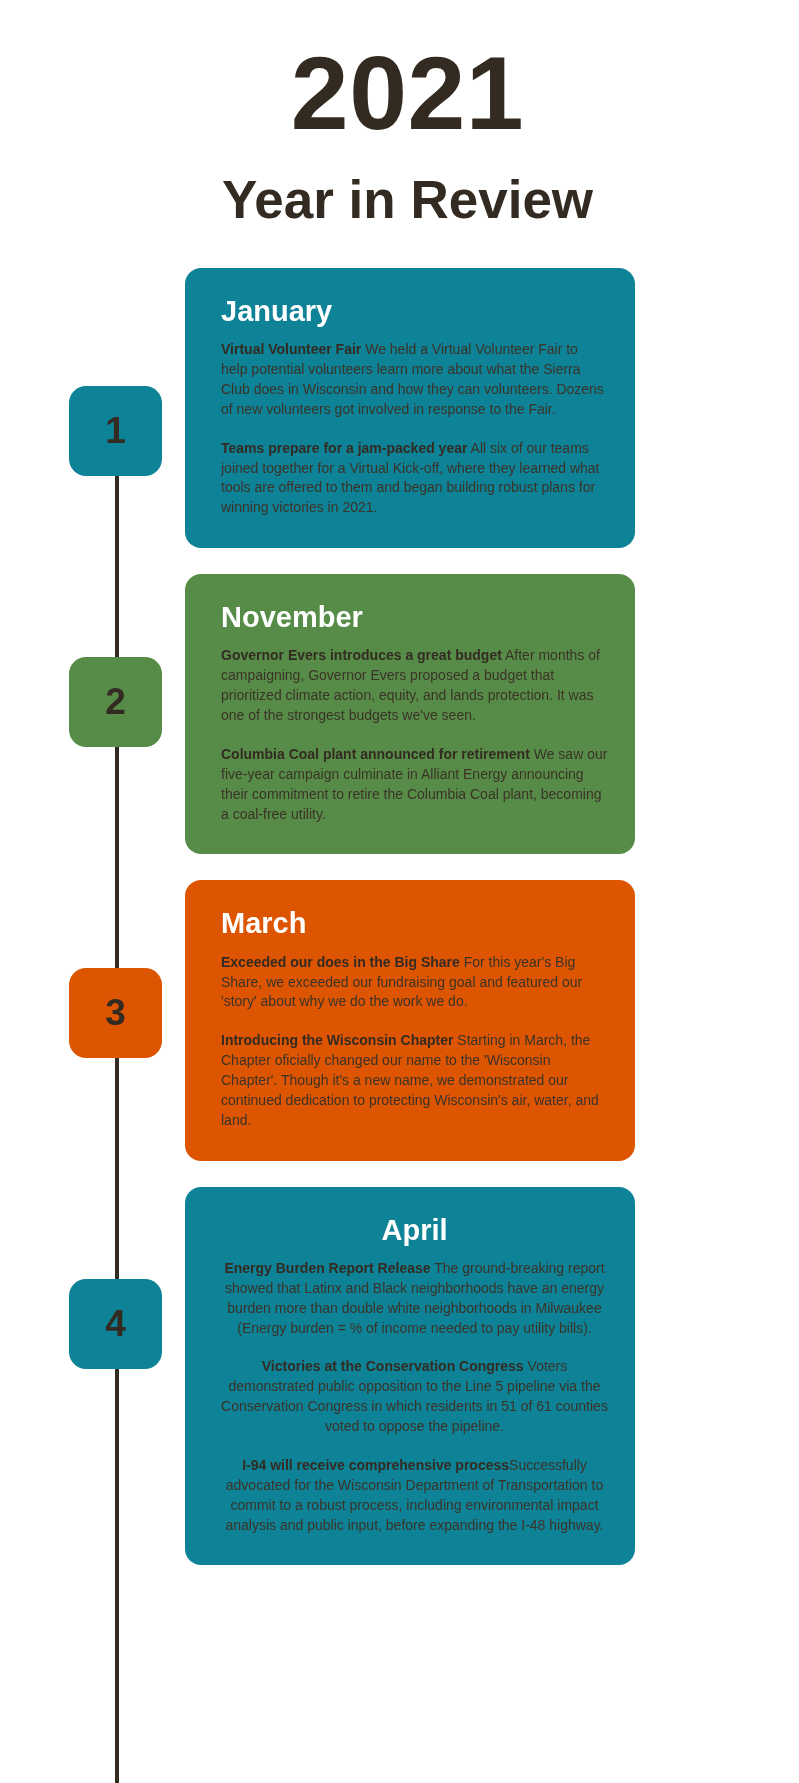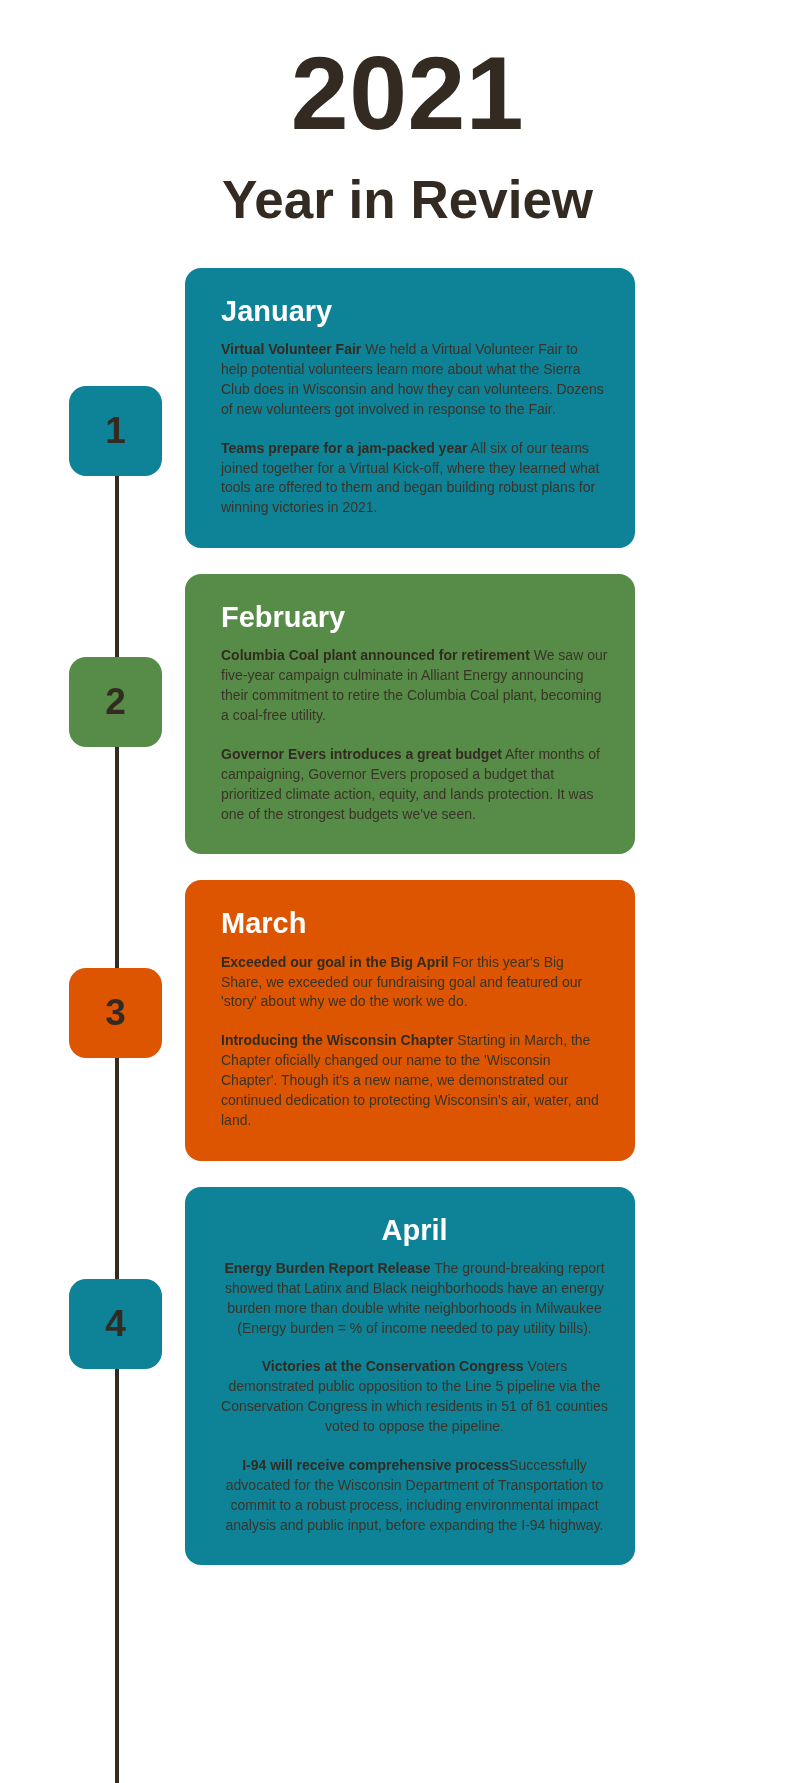--- a/index.html
+++ b/index.html
@@ -131,37 +131,37 @@
         <div class="badge" style="background: rgb(14, 130, 150); top: 118px;">1</div>
         <div class="card" style="background: rgb(14, 130, 150);">
           <div class="card-title">January</div>
           <div class="entry"><b>Virtual Volunteer Fair</b><span> We held a Virtual Volunteer Fair to help potential volunteers learn more about what the Sierra Club does in Wisconsin and how they can volunteers. Dozens of new volunteers got involved in response to the Fair.</span></div>
           <div class="entry"><b>Teams prepare for a jam-packed year</b><span> All six of our teams joined together for a Virtual Kick-off, where they learned what tools are offered to them and began building robust plans for winning victories in 2021.</span></div>
         </div>
       </div>
       <div class="row" style="margin-top: 26px;">
         <div class="badge" style="background: rgb(86, 140, 71); top: 83px;">2</div>
         <div class="card" style="background: rgb(86, 140, 71);">
-          <div class="card-title">February</div>
+          <div class="card-title">November</div>
+          <div class="entry"><b>Governor Evers introduces a great budget</b><span> After months of campaigning, Governor Evers proposed a budget that prioritized climate action, equity, and lands protection. It was one of the strongest budgets we've seen.</span></div>
           <div class="entry"><b>Columbia Coal plant announced for retirement</b><span> We saw our five-year campaign culminate in Alliant Energy announcing their commitment to retire the Columbia Coal plant, becoming a coal-free utility.</span></div>
-          <div class="entry"><b>Governor Evers introduces a great budget</b><span> After months of campaigning, Governor Evers proposed a budget that prioritized climate action, equity, and lands protection. It was one of the strongest budgets we've seen.</span></div>
         </div>
       </div>
       <div class="row" style="margin-top: 26px;">
         <div class="badge" style="background: rgb(221, 85, 0); top: 88px;">3</div>
         <div class="card" style="background: rgb(221, 85, 0);">
           <div class="card-title">March</div>
-          <div class="entry"><b>Exceeded our goal in the Big April</b><span> For this year's Big Share, we exceeded our fundraising goal and featured our 'story' about why we do the work we do.</span></div>
+          <div class="entry"><b>Exceeded our does in the Big Share</b><span> For this year's Big Share, we exceeded our fundraising goal and featured our 'story' about why we do the work we do.</span></div>
           <div class="entry"><b>Introducing the Wisconsin Chapter</b><span> Starting in March, the Chapter oficially changed our name to the 'Wisconsin Chapter'. Though it's a new name, we demonstrated our continued dedication to protecting Wisconsin's air, water, and land.</span></div>
         </div>
       </div>
       <div class="row" style="margin-top: 26px;">
         <div class="badge" style="background: rgb(14, 130, 150); top: 92px;">4</div>
         <div class="card" style="background: rgb(14, 130, 150); text-align: center;">
           <div class="card-title">April</div>
           <div class="entry"><b>Energy Burden Report Release</b><span> The ground-breaking report showed that Latinx and Black neighborhoods have an energy burden more than double white neighborhoods in Milwaukee (Energy burden = % of income needed to pay utility bills).</span></div>
           <div class="entry"><b>Victories at the Conservation Congress</b><span> Voters demonstrated public opposition to the Line 5 pipeline via the Conservation Congress in which residents in 51 of 61 counties voted to oppose the pipeline.</span></div>
-          <div class="entry"><b>I-94 will receive comprehensive process</b><span>Successfully advocated for the Wisconsin Department of Transportation to commit to a robust process, including environmental impact analysis and public input, before expanding the I-94 highway.</span></div>
+          <div class="entry"><b>I-94 will receive comprehensive process</b><span>Successfully advocated for the Wisconsin Department of Transportation to commit to a robust process, including environmental impact analysis and public input, before expanding the I-48 highway.</span></div>
         </div>
       </div>
     </div>
 
 </div>
 
 </body></html>

